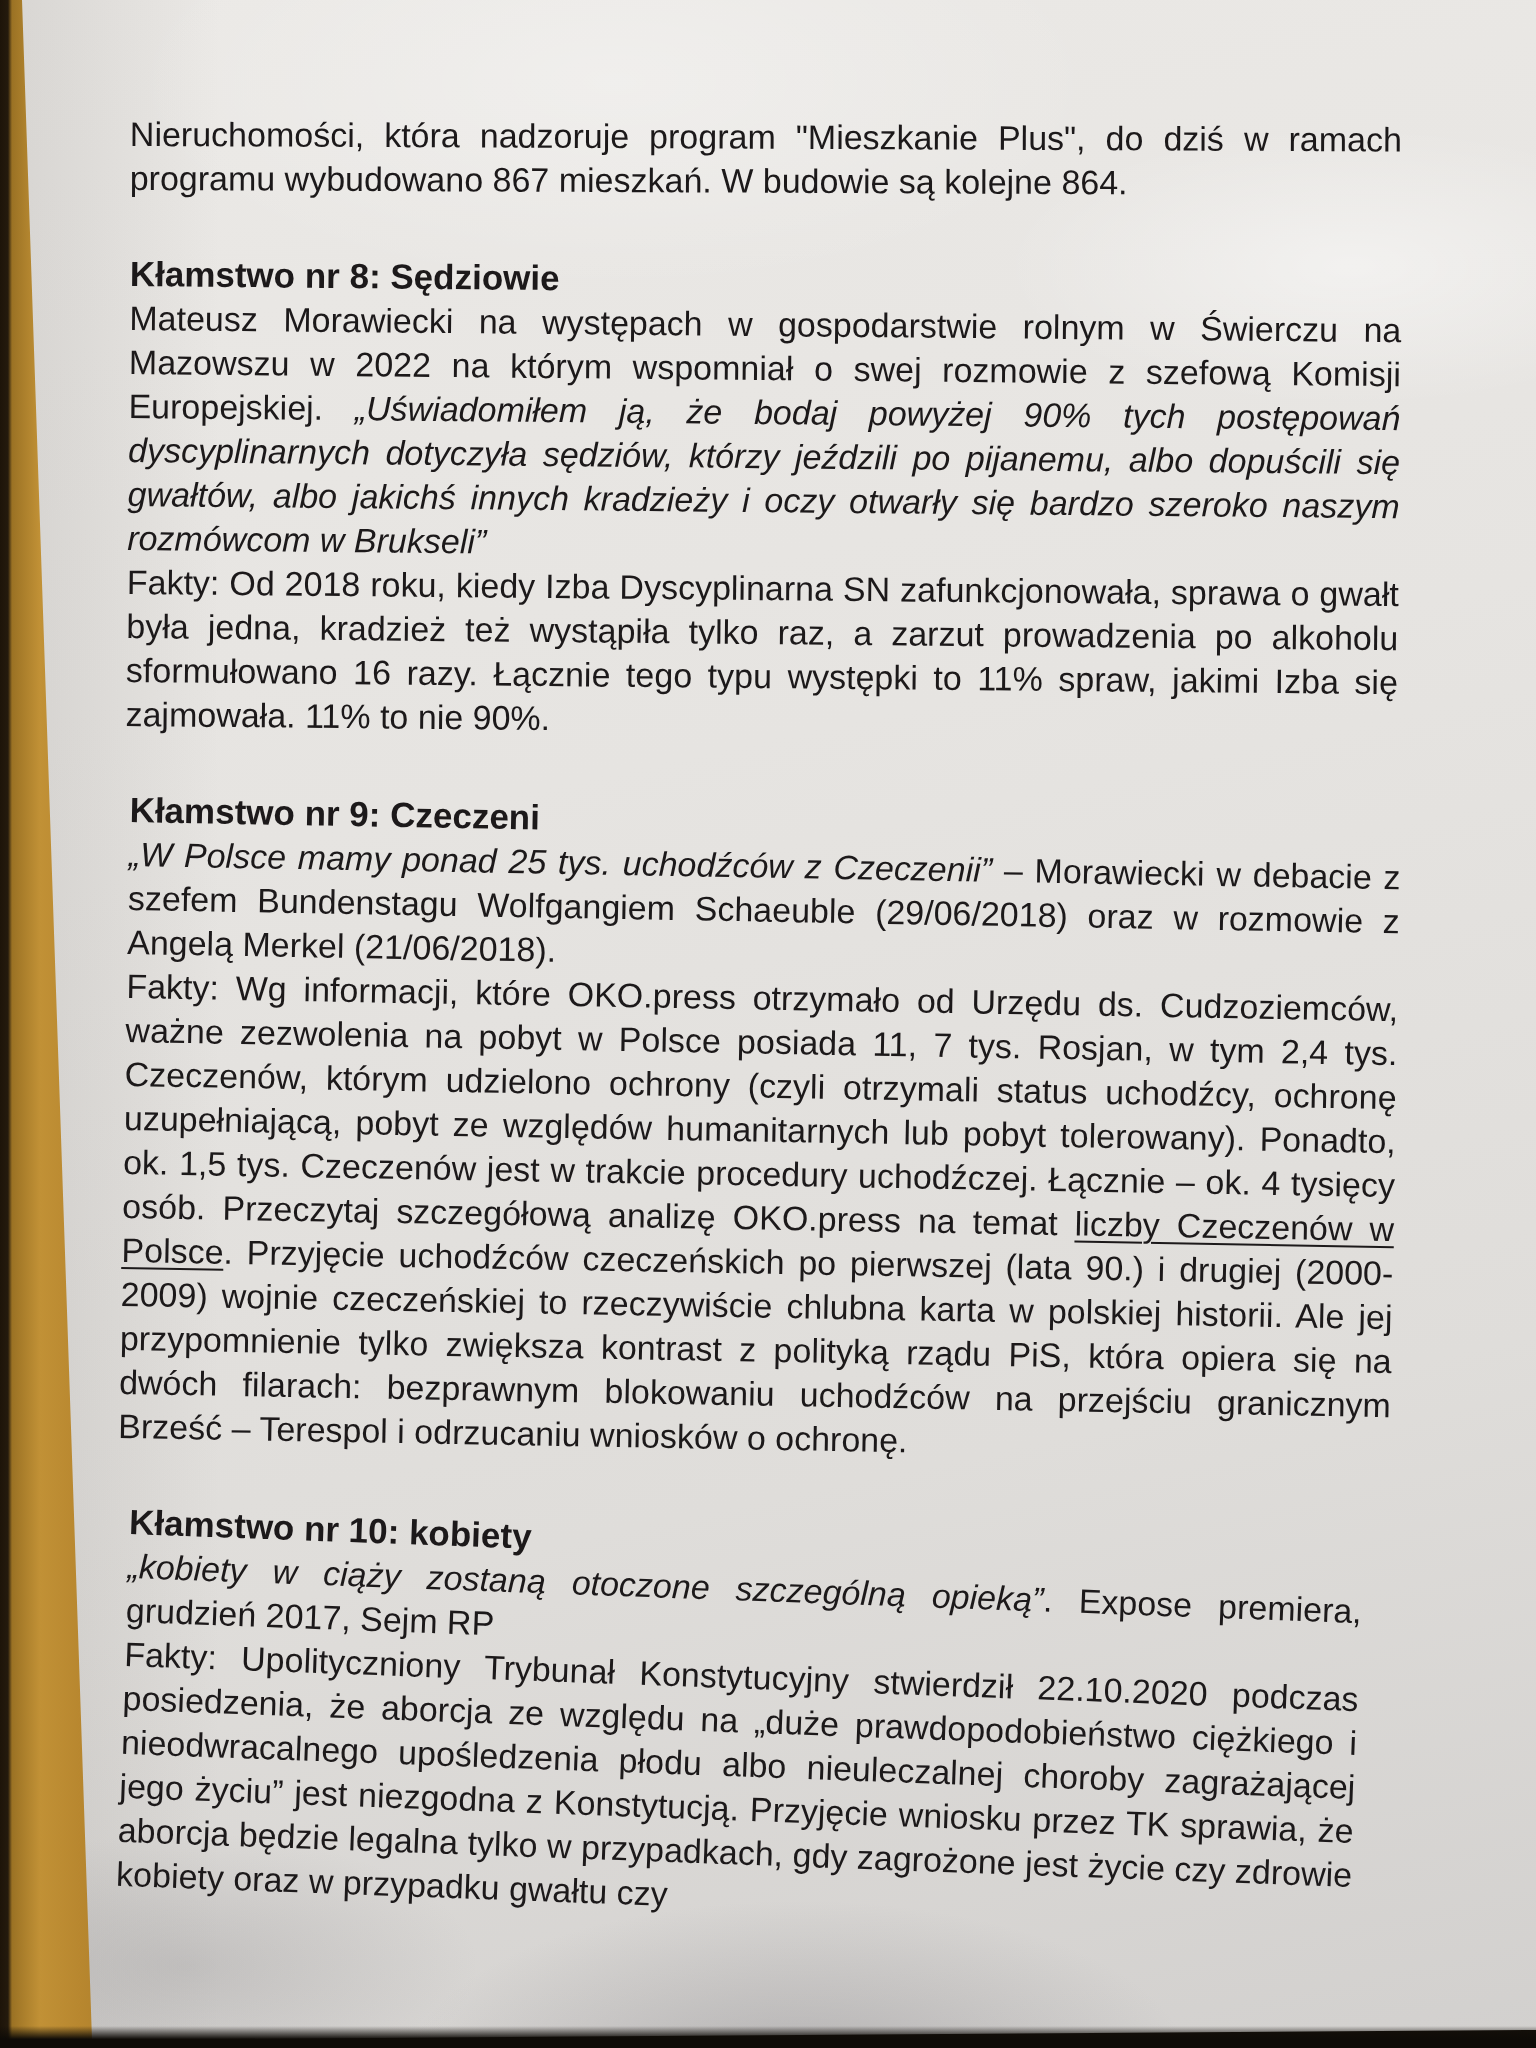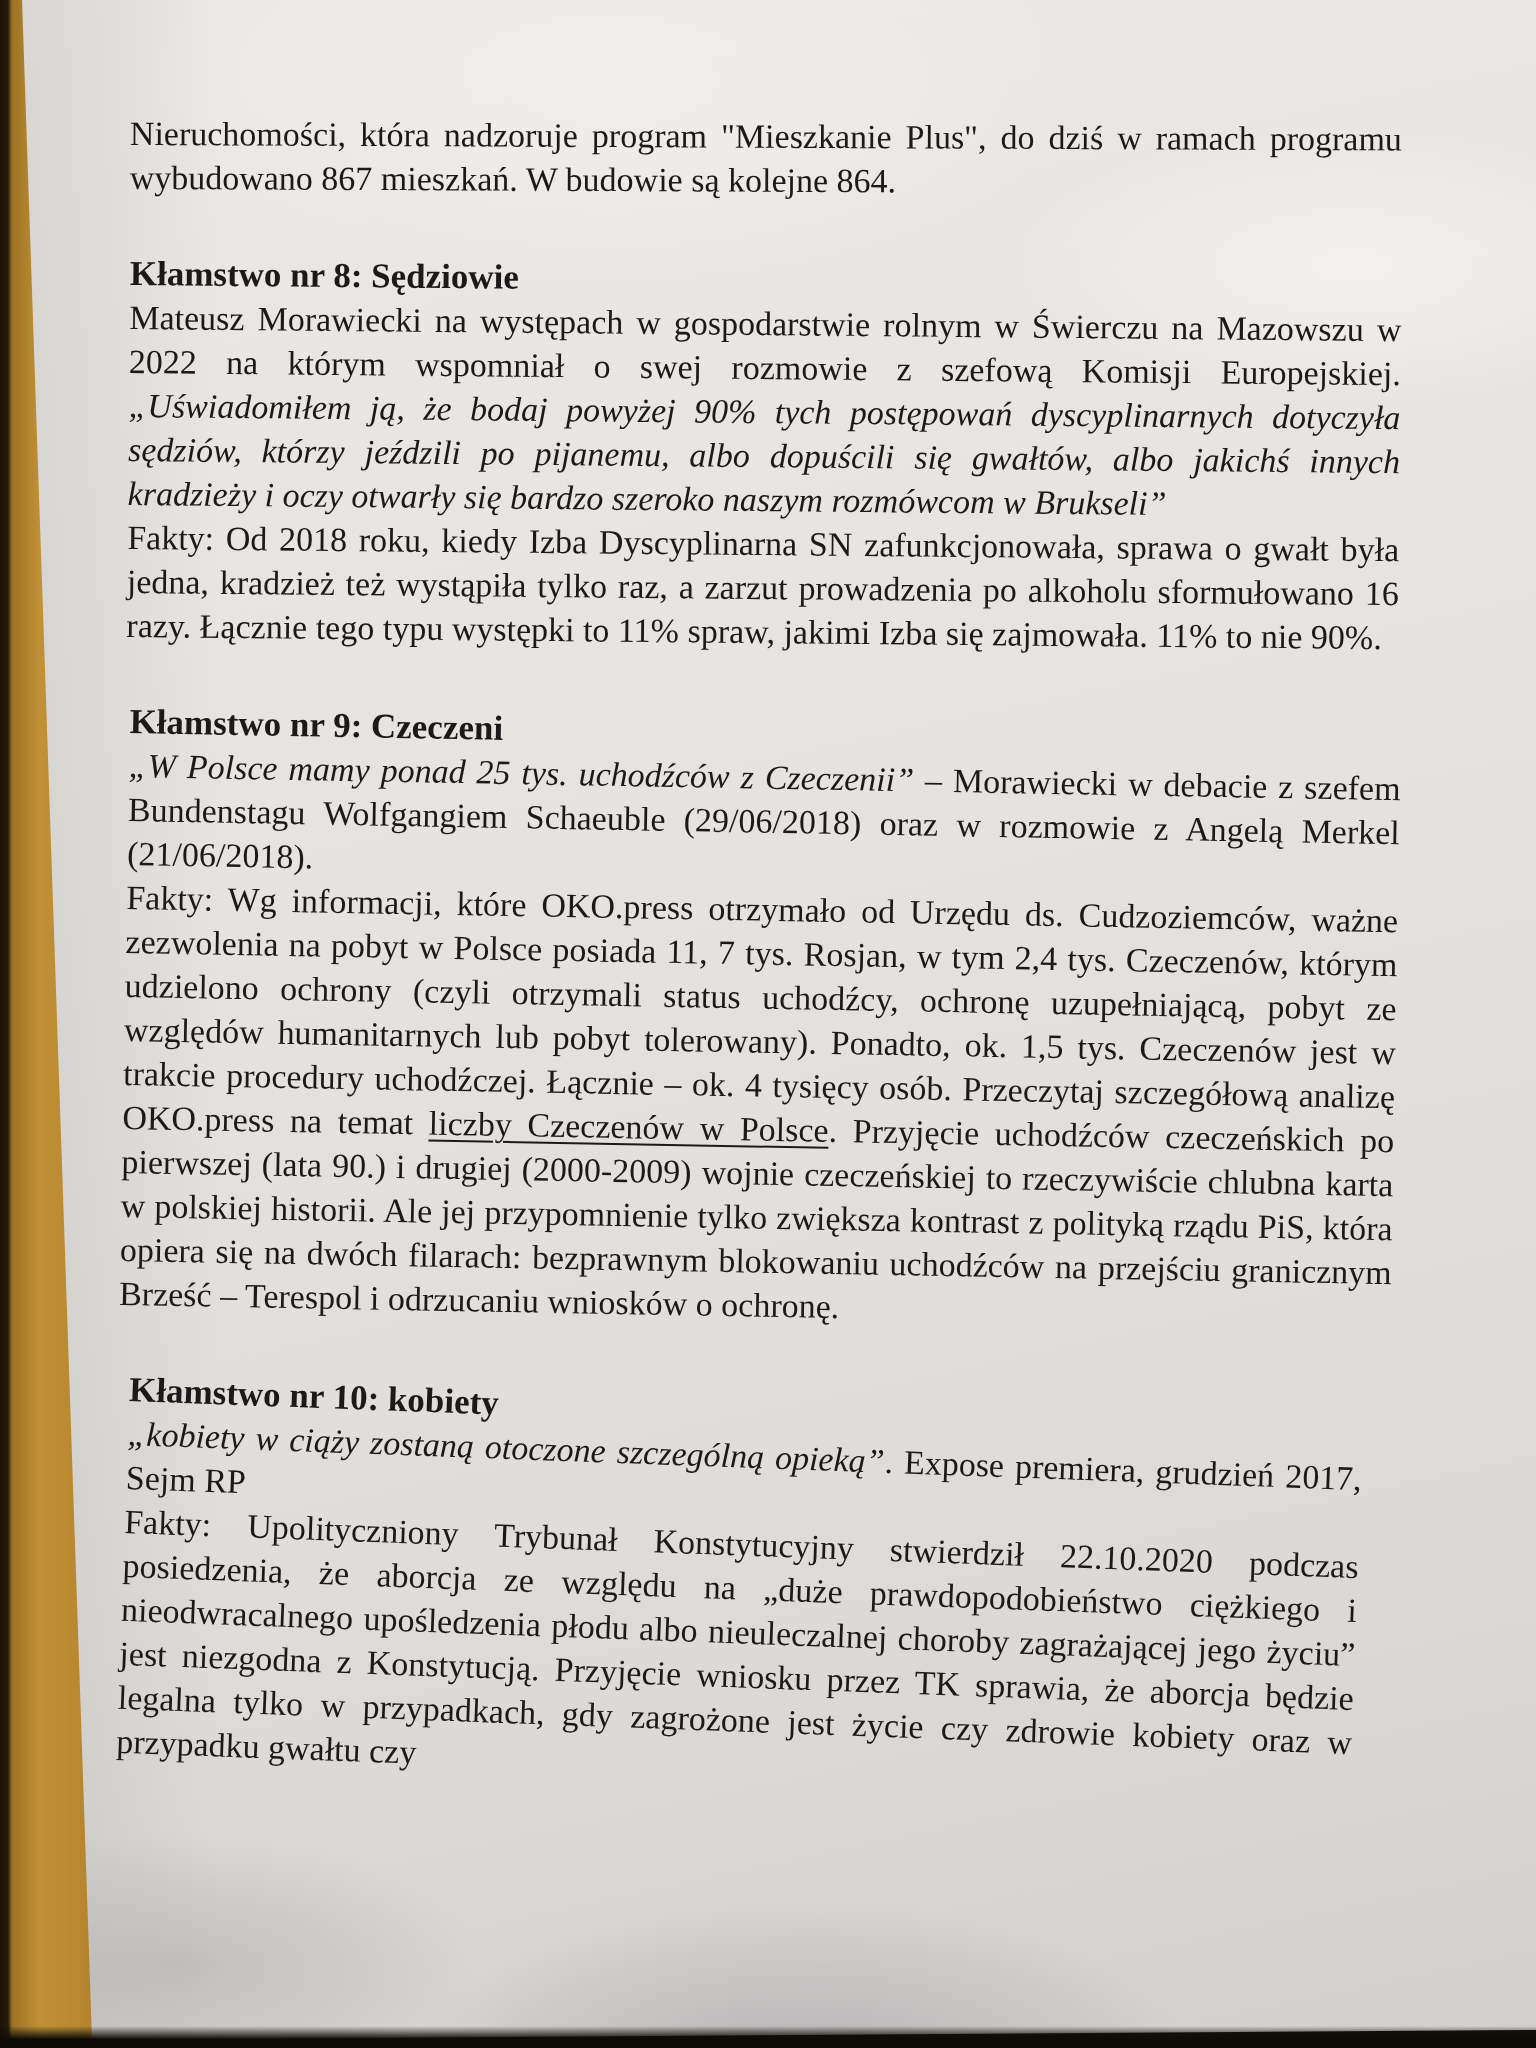--- a/index.html
+++ b/index.html
@@ -54,21 +54,20 @@
   }
   .content {
     position: absolute;
     left: 130px;
     top: 112px;
     width: 1272px;
     color: #1c191a;
     font-size: 34px;
     line-height: 44px;
     text-align: justify;
-    font-family: Liberation Serif, serif;
   }
   .para { margin: 0; }
   .doc-section { display: block; margin-top: 52px; }
   .heading {
     margin: 0;
     font-size: 35px;
     font-weight: bold;
     line-height: 44px;
     text-align: left;
   }

